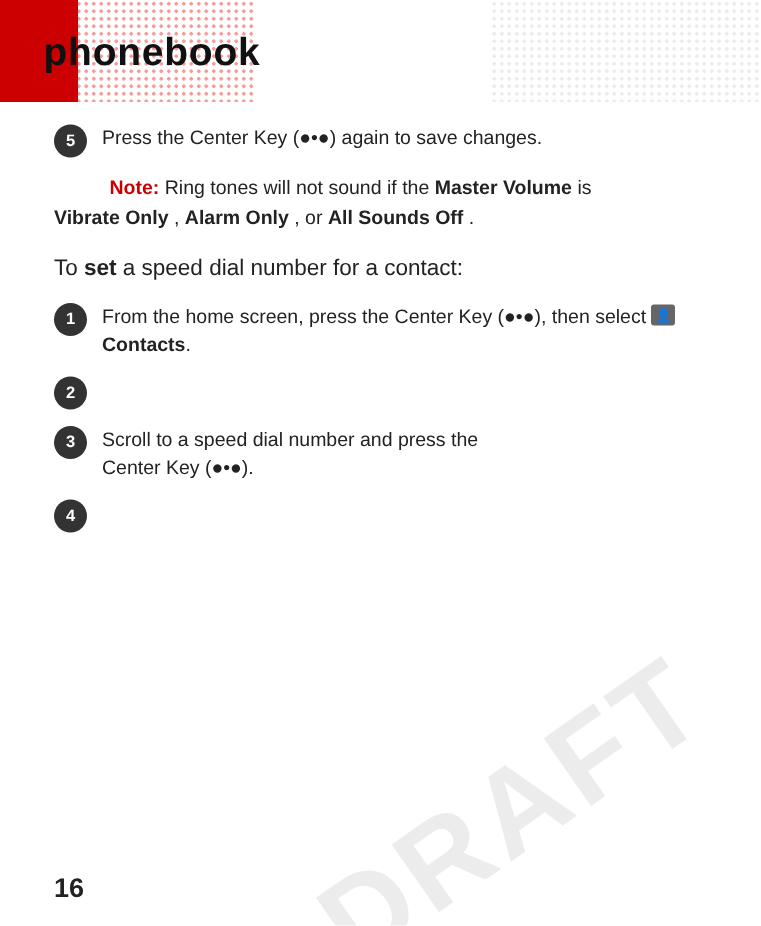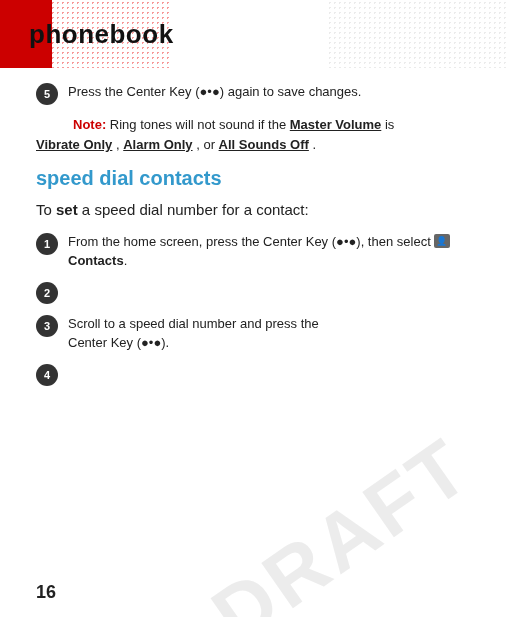--- a/index.html
+++ b/index.html
@@ -129,21 +129,20 @@
       color: #cc0000;
       font-weight: bold;
       padding-left: 37px;
     }
 
     .bold-text {
       font-weight: bold;
     }
 
     .underline-text {
-      text-decoration: underline;
       font-weight: bold;
     }
 
     .section-heading {
       color: #3399cc;
       font-size: 20px;
       font-weight: bold;
       margin-bottom: 8px;
       margin-top: 4px;
     }
@@ -228,21 +227,20 @@
     <span class="underline-text">Master Volume</span>
     <span> is<br></span>
     <span class="underline-text">Vibrate Only</span>
     <span>, </span>
     <span class="underline-text">Alarm Only</span>
     <span>, or </span>
     <span class="underline-text">All Sounds Off</span>
     <span>.</span>
   </div>
 
-  <div class="section-heading">speed dial contacts</div>
 
   <div class="para-text">
     To <span class="bold-text">set</span> a speed dial number for a contact:
   </div>
 
   <div class="step-row">
     <div class="step-circle">1</div>
     <div class="step-text">
       From the home screen, press the Center Key (●•●),
       then select <span class="contacts-icon">👤</span><span class="contacts-label">Contacts</span>.

